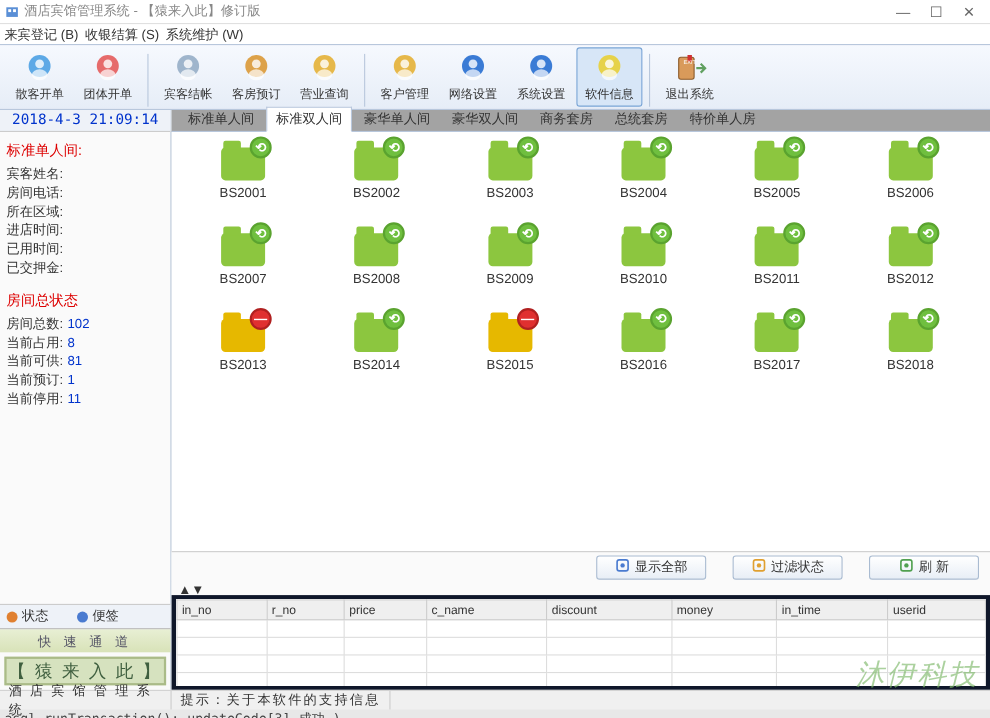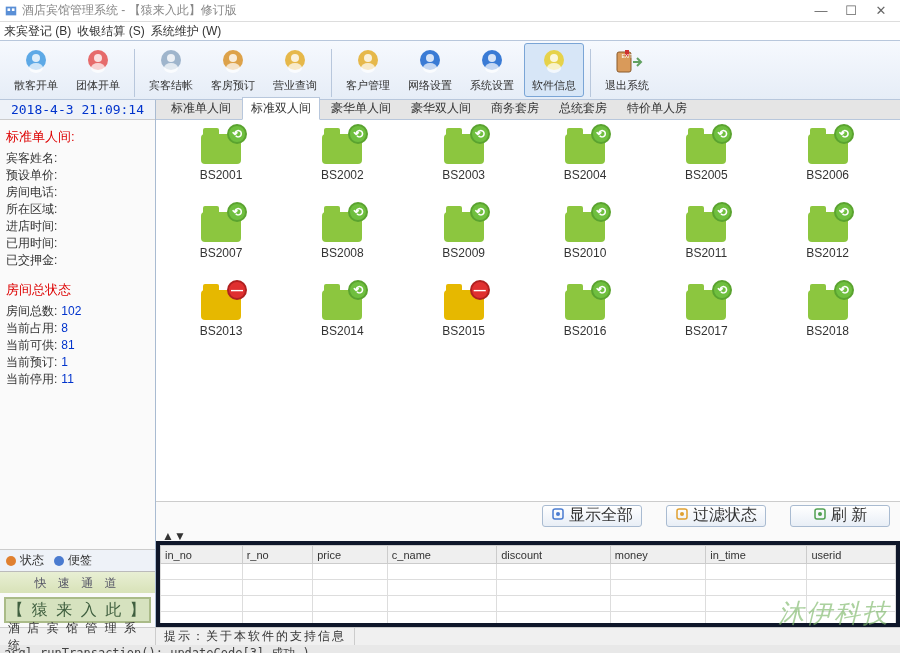--- a/index.html
+++ b/index.html
@@ -16,41 +16,41 @@
 .tool-btn.selected { border:1px solid #7aa5d6; background:#d7e6f7;}
 .tool-icn { width: 34px; height: 30px; display:flex; align-items:center; justify-content:center;}
 .tool-lbl { font-size: 11px; color:#333;}
 .content { display: flex; height: 527px; }
 .left { width: 156px; background:#fafafa; border-right:1px solid #a9bbd1; display:flex; flex-direction:column;}
 .datetime { height: 20px; background:#eef2f8; color:#0033cc; font-family:monospace; font-size:13px; display:flex; align-items:center; justify-content:center; border-bottom:1px solid #ccc;}
 .panel-inner{flex:1; padding:4px 6px; font-size:12px; overflow:auto;}
 .sec-title { color:#d00; font-size:13px; margin:4px 0;}
 .info-row { color:#333; line-height:17px;}
 .info-row .val-blue{color:#0033cc; margin-left:4px;}
-.left-tabs{height:22px; background:#eef2f8; border-top:1px solid #ccc; display:flex; align-items:center; padding:0 4px; gap:8px;}
+.left-tabs{height:22px; background:#eef2f8; border-top:1px solid #ccc; display:flex; align-items:center; padding:0 4px; gap:24px;}
 .left-tabs .lt{display:flex; align-items:center; gap:2px; font-size:12px; color:#333;}
 .lt-icn{width:14px;height:14px;display:inline-block;}
 .quicktitle{height:22px; background:linear-gradient(#e8efd4,#d8e2b8); text-align:center; line-height:22px; color:#556; letter-spacing:4px; border-top:1px solid #bbb;}
 .quickbtn{height:26px; margin:4px; background:#d6e2bf; border:2px solid #aabb88; display:flex; align-items:center; justify-content:center; color:#3f5f3f; font-size:16px; letter-spacing:2px;}
 .right { flex:1; display:flex; flex-direction:column; background:#fff;}
-.tabs { height:20px; display:flex; align-items:flex-end; padding:2px 6px 0 6px; gap:2px; background:#e5e5e5; border-bottom:1px solid #b8c7dc;}
+.tabs { height:20px; display:flex; align-items:flex-end; padding:2px 6px 0 6px; gap:2px; background:#a3a3a3; border-bottom:1px solid #b8c7dc;}
 .tab { padding:2px 8px; font-size:12px; color:#333; border:1px solid transparent; border-bottom:none;}
 .tab.active{background:#fff; border:1px solid #b8c7dc; border-bottom:1px solid #fff; margin-bottom:-1px;}
 .grid-area{flex:1; padding:8px 10px; overflow:auto; display:grid; grid-template-columns:repeat(6,1fr); gap:8px 4px; align-content:start;}
 .room{display:flex; flex-direction:column; align-items:center; width:110px; height:70px;}
 .room-icn{width:44px; height:36px; position:relative;}
 .folder{width:40px; height:30px; background:#8cc63f; border-radius:4px; position:absolute; bottom:0; left:2px;}
 .folder:before{content:""; position:absolute; top:-6px; left:2px; width:16px; height:8px; background:#8cc63f; border-radius:2px 2px 0 0;}
 .bubble{position:absolute; right:-4px; top:-4px; width:20px; height:20px; border-radius:50%; background:#6fbf3f; border:2px solid #5aa32f; display:flex; align-items:center; justify-content:center; color:#fff; font-size:12px; font-weight:bold;}
 .room.busy .folder{background:#e6b800;}
 .room.busy .folder:before{background:#e6b800;}
 .room.busy .bubble{background:#e03030; border-color:#b02020;}
 .room-lbl{font-size:12px; color:#333; margin-top:4px;}
 .btnbar{height:28px; padding:2px 10px; display:flex; align-items:center; justify-content:flex-end; gap:24px; border-top:1px solid #ccc; background:#fafafa;}
-.act-btn{width:100px; height:22px; border:1px solid #a9bbd1; background:linear-gradient(#fff,#e8eef6); display:flex; align-items:center; justify-content:center; gap:4px; font-size:16px; color:#333; border-radius:3px;}
+.act-btn{width:100px; height:22px; border:1px solid #a9bbd1; background:linear-gradient(#fff,#e8eef6); display:flex; align-items:center; justify-content:center; gap:4px; font-size:12px; color:#333; border-radius:3px;}
 .tri-row{height:12px; background:#fafafa; padding-left:6px; color:#333;}
 .data-grid{height:86px; border:4px solid #0f172a; background:#fff; overflow:auto;}
 .dg-table{border-collapse:collapse; width:100%; font-size:11px;}
 .dg-table th{background:#efefef; border:1px solid #ccc; padding:2px 4px; text-align:left; height:18px; font-weight:normal; color:#333;}
 .dg-table td{border:1px solid #ddd; height:16px;}
 .statusbar{height:18px; background:#f0f0f0; border-top:1px solid #ccc; display:flex; align-items:center; font-size:12px; color:#333;}
 .sb-cell{padding:0 8px; border-right:1px solid #ccc; height:100%; display:flex; align-items:center; letter-spacing:2px;}
 .watermark{position:absolute; right:10px; bottom:22px; color:#7fb96b; font-size:26px; font-style:italic; opacity:0.65; pointer-events:none; letter-spacing:2px;}
 .bottom-debug{height:14px; background:#e8e8e8; font-family:monospace; font-size:12px; color:#444; padding-left:4px; white-space:nowrap; overflow:hidden;}
 </style>
@@ -191,21 +191,20 @@
   </div>
 
 <div class="content">
 
   <div class="left">
     <div class="datetime">2018-4-3 21:09:14</div>
     <div class="panel-inner">
       <div class="sec-title">标准单人间:</div>
       <div id="guest-rows">
           <div class="info-row">宾客姓名:</div>
-          <div class="info-row">预设单价:</div>
           <div class="info-row">房间电话:</div>
           <div class="info-row">所在区域:</div>
           <div class="info-row">进店时间:</div>
           <div class="info-row">已用时间:</div>
           <div class="info-row">已交押金:</div>
         </div>
       <div style="margin-top:12px;" class="sec-title">房间总状态</div>
       <div id="summary-rows">
           <div class="info-row"><span>房间总数:</span><span class="val-blue">102</span></div>
           <div class="info-row"><span>当前占用:</span><span class="val-blue">8</span></div>

